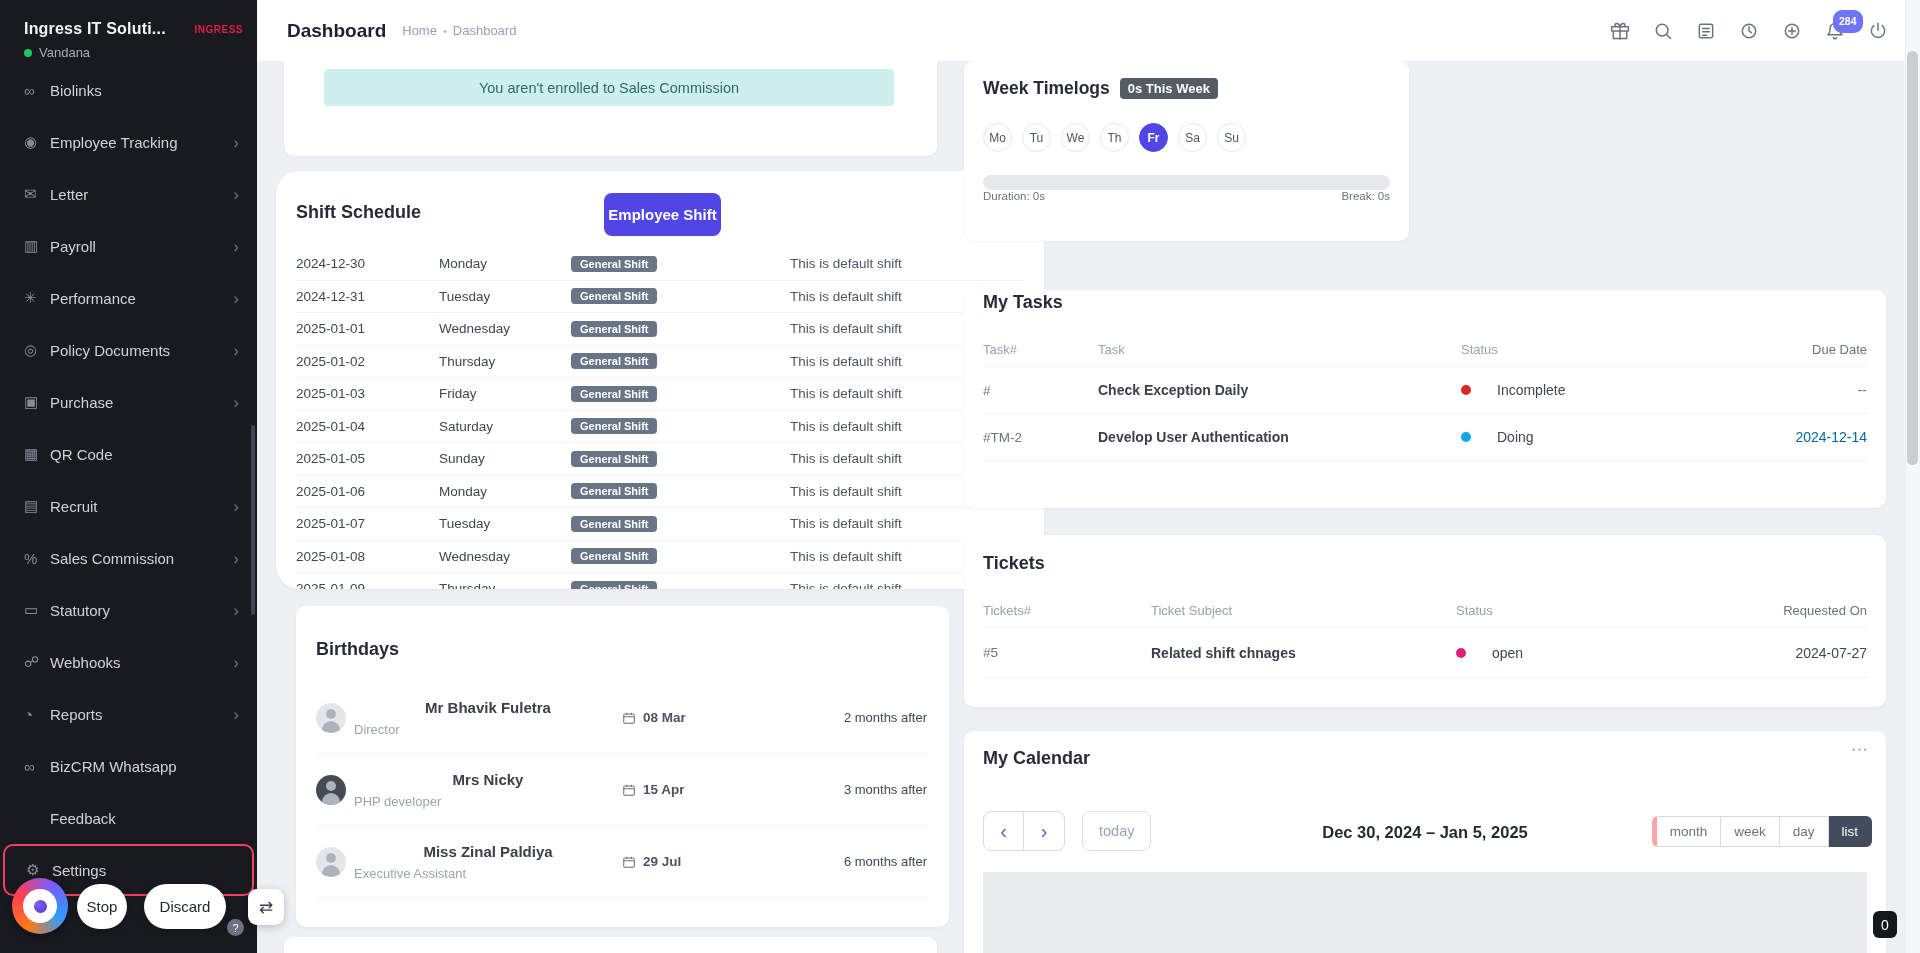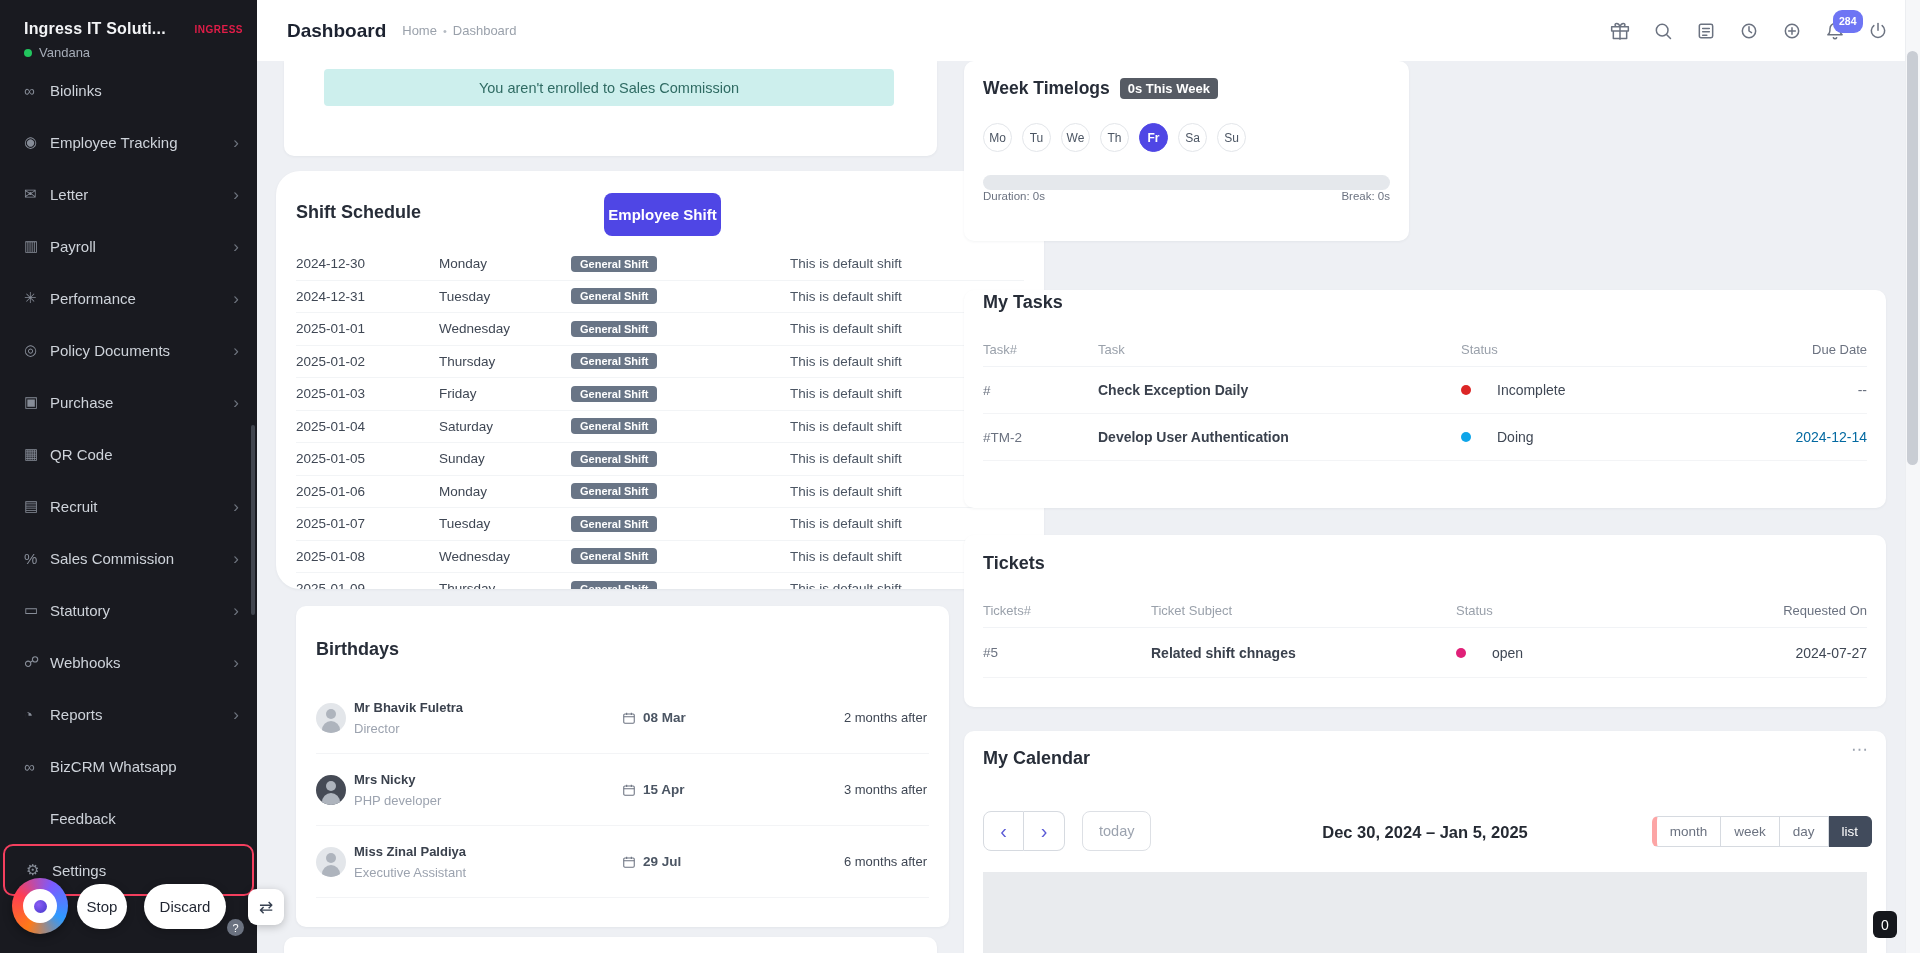--- a/index.html
+++ b/index.html
@@ -51,21 +51,21 @@
 
   
   .card-birth { left:284px; top:606px; width:653px; height:321px;margin-left:12px; }
   .birth-title { position:absolute; left:20px; top:33px; }
   .birth-rows { position:absolute; left:20px; right:20px; top:76px; }
   .brow { display:grid; grid-template-columns:38px 268px 200px 1fr; align-items:center; height:72px; border-bottom:1px solid #f3f4f6; }
   .avatar { width:30px; height:30px; border-radius:50%; background:#e3e6ea; position:relative; overflow:hidden; }
   .avatar::before { content:""; position:absolute; top:6px; left:50%; transform:translateX(-50%); width:10px; height:10px; border-radius:50%; background:#aeb4bd; }
   .avatar::after { content:""; position:absolute; top:18px; left:50%; transform:translateX(-50%); width:18px; height:12px; border-radius:9px 9px 0 0; background:#aeb4bd; }
   .avatar.dark { background:#454a55; }
-  .bname { font-size:13px; font-weight:600; color:#3a414d; }
+  .bname { font-size:15px; font-weight:600; color:#3a414d;text-align:center; }
   .brole { font-size:13px; color:#9ca3af; margin-top:6px; }
   .bdate { display:flex; align-items:center; gap:7px; font-size:13.5px; font-weight:600; color:#4b5563; }
   .bdate svg { width:14px; height:14px; stroke:#6b7280; fill:none; stroke-width:1.8; }
   .bwhen { text-align:right; font-size:13px; color:#3f4754; padding-right:2px; }
   .card-sliver { left:284px; top:937px; width:653px; height:40px; }
 
   
   .card-week { left:964px; top:61px; width:445px; height:180px; padding:17px 19px; }
   .week-head { display:flex; align-items:center; gap:10px; }
   .week-badge { background:#565b64; color:#fff; font-size:13px; font-weight:600; padding:3px 8px; border-radius:4px; }

